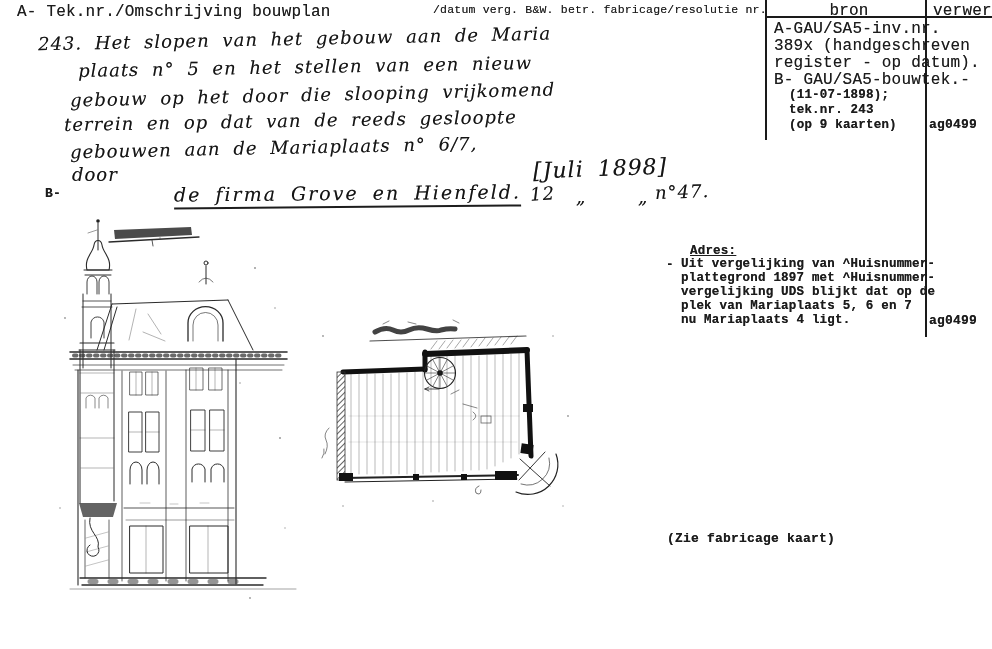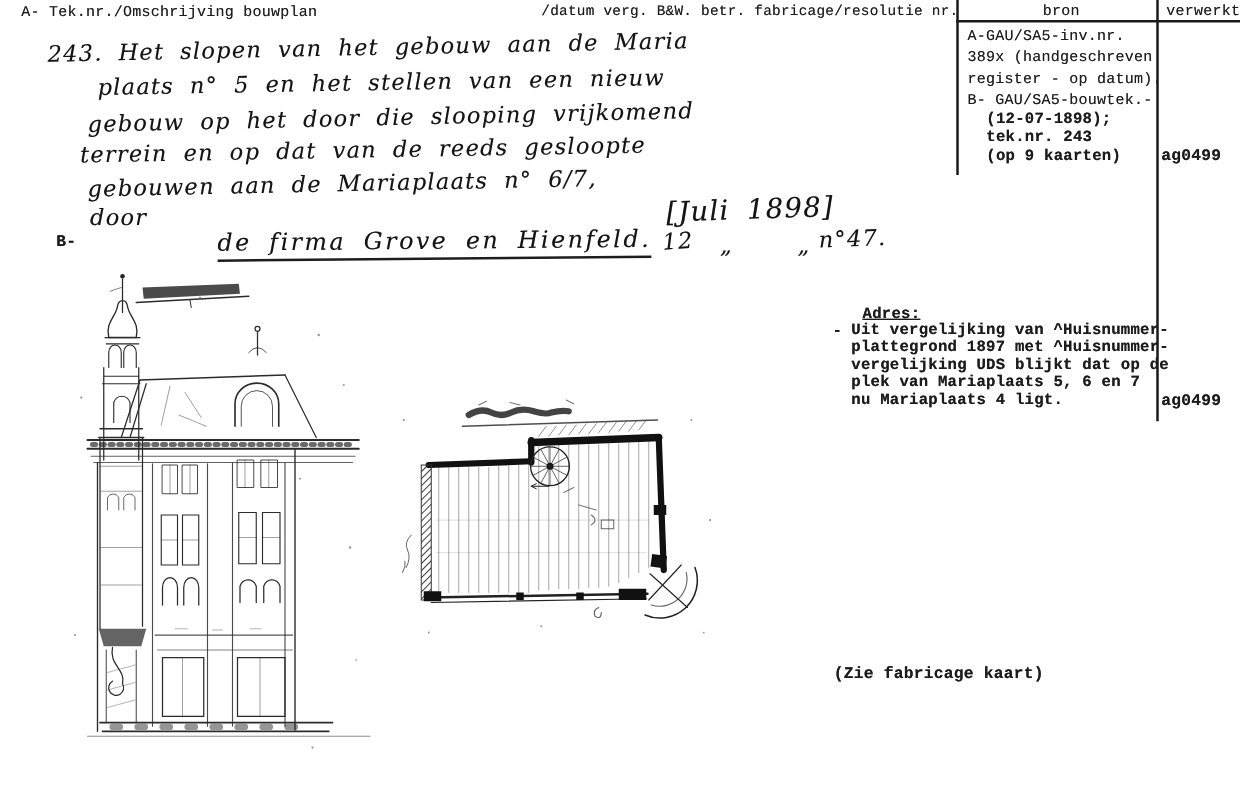--- a/index.html
+++ b/index.html
@@ -2,21 +2,21 @@
 <html><head>
 <meta charset="utf-8">
 <style>
   html,body{margin:0;padding:0;background:#e8e8e8;}
   .page{
     position:relative;width:992px;height:649px;background:#ffffff;
     overflow:hidden;font-family:"Liberation Mono","DejaVu Sans Mono",monospace;
     color:#1c1c1c;
   }
   .abs{position:absolute;white-space:nowrap;}
-  .typed{font-size:12px;letter-spacing:0.2px;text-shadow:0 0 0.4px rgba(0,0,0,.55);}
+  .typed{font-size:16px;letter-spacing:0.2px;text-shadow:0 0 0.4px rgba(0,0,0,.55);}
   .typed-sm{font-size:11.5px;}
   .typed-bold{font-weight:bold;font-size:12.5px;text-shadow:0 0 0.5px rgba(0,0,0,.7);}
   .hand{
     font-family:"DejaVu Serif","Liberation Serif",serif;font-style:italic;
     font-size:18px;letter-spacing:1px;word-spacing:6px;color:#141414;
     text-shadow:0 0 0.6px rgba(0,0,0,.4);
   }
   .vline{position:absolute;width:1.5px;background:#1a1a1a;}
   .hline{position:absolute;height:1.5px;background:#1a1a1a;}
   .firma{border-bottom:2px solid #1d1d1d;padding-bottom:2px;font-size:19px;letter-spacing:2px;}
@@ -33,21 +33,21 @@
   <div class="abs typed typed-sm" style="left:433px;top:3px">/datum verg. B&amp;W. betr. fabricage/resolutie nr.</div>
   <div class="abs typed" style="left:766px;top:2px;width:166px;text-align:center;white-space:nowrap">bron</div>
   <div class="abs typed" style="left:933px;top:2px">verwerkt</div>
 
   <div class="vline" style="left:765px;top:0;height:140px"></div>
   <div class="vline" style="left:925px;top:0;height:337px"></div>
   <div class="hline" style="left:765px;top:16px;width:227px"></div>
 
   <div class="abs typed" style="left:774px;top:21px;line-height:17px;white-space:pre"><div>A-GAU/SA5-inv.nr.</div><div>389x (handgeschreven</div><div>register - op datum).</div><div>B- GAU/SA5-bouwtek.-</div></div>
   <div class="abs typed typed-bold" style="left:789px;top:88px;line-height:15px">
-      <div>(12-07-1898);</div>
+      <div>(11-07-1898);</div>
       <div>tek.nr. 243</div>
       <div>(op 9 kaarten)</div>
     </div>
 
   <div class="abs typed typed-bold" style="left:929px;top:117px;font-size:13px">ag0499</div>
   <div class="abs typed typed-bold" style="left:929px;top:313px;font-size:13px">ag0499</div>
 
   <div class="abs hand" style="left:38px;top:28px;transform:rotate(-1.2deg)">243. Het slopen van het gebouw aan de Maria</div>
   <div class="abs hand" style="left:78px;top:56px;transform:rotate(-1deg)">plaats n° 5 en het stellen van een nieuw</div>
   <div class="abs hand" style="left:70px;top:84px;transform:rotate(-1.3deg)">gebouw op het door die slooping vrijkomend</div>

